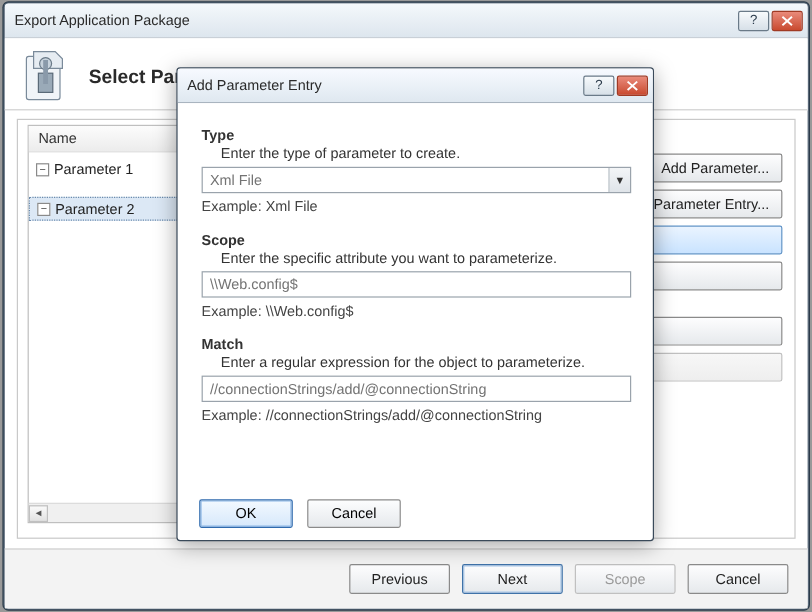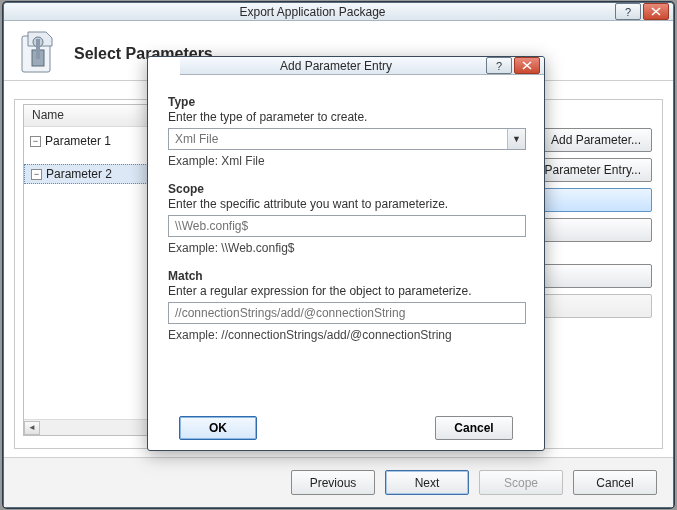--- a/index.html
+++ b/index.html
@@ -5,26 +5,25 @@
   * { box-sizing: border-box; font-family: "Segoe UI", Tahoma, sans-serif; }
   body { margin: 0; background: #999; width: 677px; height: 510px; overflow: hidden; }
 
   
   .win {
     position: absolute; left: 3px; top: 2px; width: 671px; height: 506px;
     background: #fff; border: 1px solid #5a6a7a; border-radius: 4px;
     box-shadow: 0 0 0 1px #2b3b4a;
   }
   .titlebar {
-    height: 18px;
+    height: 29px;
     background: linear-gradient(#f4f8fb, #dde6ee);
     border-bottom: 1px solid #a9b4bf;
     display: flex; align-items: center; padding: 0 4px 0 8px;
     border-radius: 3px 3px 0 0;
-    text-align: center;
   }
   .titlebar .title { font-size: 12px; color: #2a2a2a; flex: 1; }
   .winbtn {
     width: 26px; height: 17px; margin-left: 2px;
     border: 1px solid #6a7a88; border-radius: 2px;
     background: linear-gradient(#f7fafc, #d7e0e8);
     display: flex; align-items: center; justify-content: center;
     font-size: 11px; color: #2a3a4a;
   }
   .winbtn.close {
@@ -101,38 +100,38 @@
   .fbtn.primary { border-color:#3f72a8; box-shadow: 0 0 0 1px #a7c6e8 inset; }
   .fbtn.disabled { color:#9a9a9a; border-color:#c0c0c0; }
 
   
   .dlg {
     position:absolute; left:147px; top:56px; width:398px; height:395px;
     background:#fff; border:1px solid #3a4a5a; border-radius:3px;
     box-shadow: 0 4px 18px rgba(0,0,0,.35);
     z-index: 20;
   }
-  .dlg .titlebar { background: linear-gradient(#f7faff,#dfe8f0); margin-left: 32px; }
+  .dlg .titlebar { background: linear-gradient(#f7faff,#dfe8f0); }
   .dlg-body { padding: 14px 18px 10px 20px; font-size:12px; color:#333; }
   .sect-title { font-weight:700; margin-top: 6px; }
-  .sect-desc { margin: 1px 0 4px 0; color:#333; }
+  .sect-desc { margin: 1px 0 4px 16px; color:#333; }
   .field {
     width:100%; height:22px; border:1px solid #9aa3ac; background:#fff;
     font-size:12px; padding:2px 22px 2px 6px; color:#737373;
   }
   .combo-wrap { position:relative; }
   .combo-arrow {
     position:absolute; right:1px; top:1px; width:18px; height:20px;
     background:linear-gradient(#f3f5f7,#dfe4e9); border-left:1px solid #b7bfc6;
     display:flex; align-items:center; justify-content:center; font-size:9px; color:#333;
   }
   .example { margin: 4px 0 14px 0; color:#444; }
   .dlg-foot {
     position:absolute; left:0; right:0; bottom:10px;
-    display:flex; justify-content:space-between; gap:12px; padding:0 31px;font-weight:bold;
+    display:flex; justify-content:flex-start; gap:12px; padding:0 18px;
   }
   .dbtn {
     width:78px; height:24px; border:1px solid #8a8a8a; border-radius:2px;
     background:linear-gradient(#fcfdfe,#e6e9ec);
     font-size:12px; display:flex; align-items:center; justify-content:center;
   }
   .dbtn.primary { border-color:#2f6aad; box-shadow: inset 0 0 0 1px #8ab6e6; background:linear-gradient(#f3f9ff,#d6e8fb); }
 </style>
 </head>
 <body>

